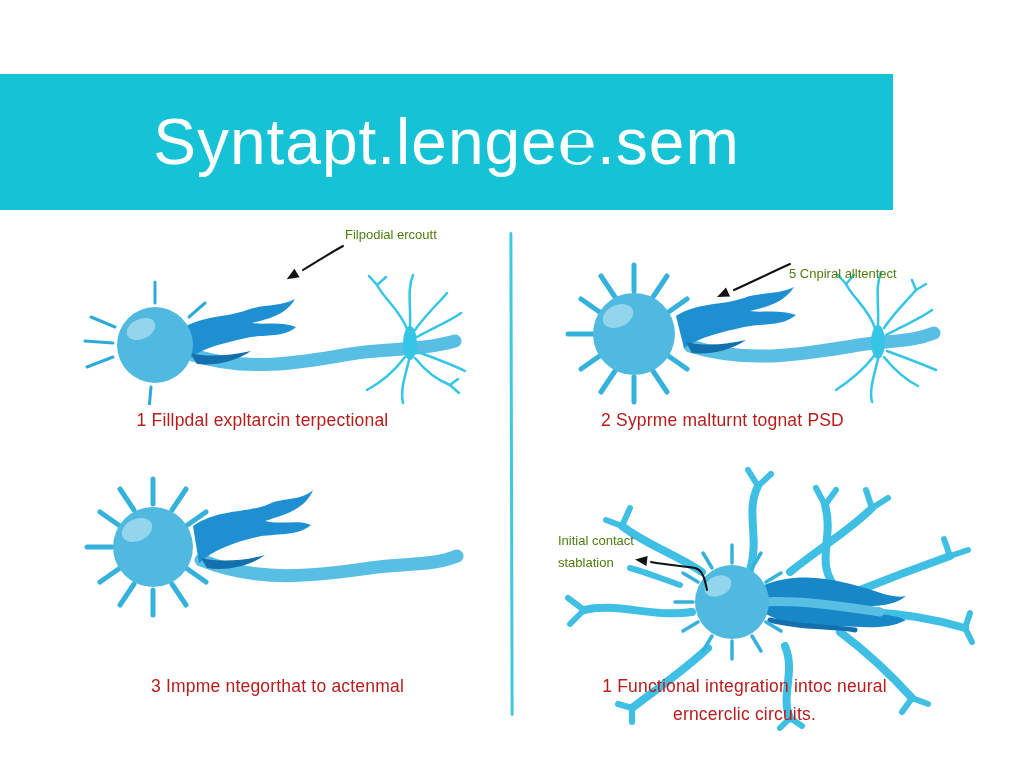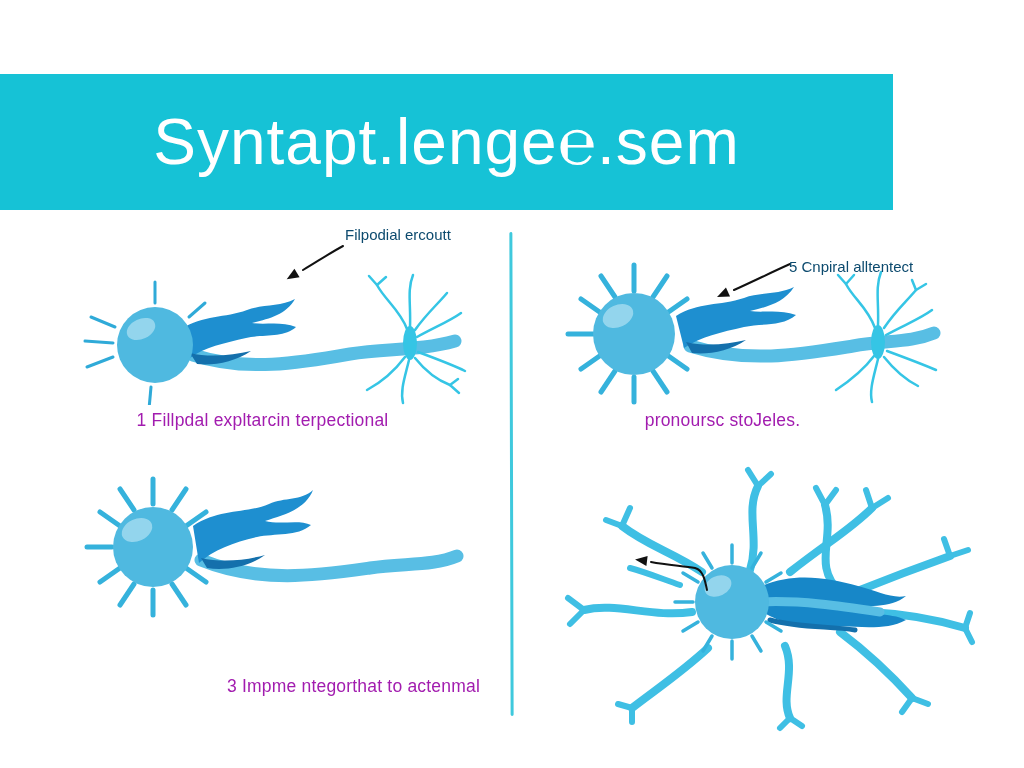--- a/index.html
+++ b/index.html
@@ -17,32 +17,32 @@
     color:#ffffff;font-size:64px;font-weight:500;letter-spacing:1px;white-space:nowrap;
   }
   
   .divider{
     position:absolute;left:510px;top:232px;width:3px;height:484px;
     background:var(--divider,#3FC9DD);border-radius:2px;transform:rotate(-0.15deg);
   }
   
   .caption{
     position:absolute;width:405px;text-align:center;
-    color:#a21caf;font-size:17.5px;line-height:28px;letter-spacing:.2px;
+    color:#b91c1c;font-size:17.5px;line-height:28px;letter-spacing:.2px;
   }
   .caption-tl{left:60px;top:406px;}
   .caption-tr{left:520px;top:406px;}
-  .caption-bl{left:75px;top:672px;text-align:right;}
+  .caption-bl{left:75px;top:672px;}
   .caption-br{left:542px;top:672px;}
   
   .annotation{
-    position:absolute;color:#0c4a6e;font-size:15px;line-height:22px;white-space:nowrap;
+    position:absolute;color:#4d7c0f;font-size:13px;line-height:22px;white-space:nowrap;
   }
   .ann-tl{left:345px;top:224px;}
-  .ann-tr{left:789px;top:256px;}
+  .ann-tr{left:789px;top:263px;}
   .ann-br{left:558px;top:530px;}
   
   .art{position:absolute;}
   .spike{stroke:#2FAAD8;stroke-width:3;stroke-linecap:round;}
   .spike-b{stroke:#35B2DC;stroke-width:5;stroke-linecap:round;}
   .spike-m{stroke:#35B2DC;stroke-width:3.5;stroke-linecap:round;}
   .soma{fill:var(--soma,#4FB9E0);}
   .soma-hl{fill:#A9DFF2;opacity:.75;}
   .dend{fill:var(--dendrite,#1E8FD0);}
   .dend-dk{fill:#1470AC;}
@@ -233,27 +233,35 @@
     <path class="arrow" d="M16,14 C32,17 48,18 60,20 C68,22 70,32 72,42"></path>
     <g transform="translate(12,13) rotate(187)">
         <polygon class="arrowhead" points="0,-5 12,0 0,5"></polygon>
       </g>
   </svg>
 
   <div class="annotation ann-tl">Filpodial ercoutt</div>
 
   <div class="annotation ann-tr">5 Cnpiral alltentect</div>
 
+  <div class="annotation ann-br">
+    <div>Initial contact</div>
+    <div>stablation</div>
+  </div>
 
   <div class="caption caption-tl">
     <div>1 Fillpdal expltarcin terpectional</div>
   </div>
 
   <div class="caption caption-tr">
-    <div>pronoursc stoJeles.</div>
+    <div>2 Syprme malturnt tognat PSD</div>
   </div>
 
   <div class="caption caption-bl">
     <div>3 Impme ntegorthat to actenmal</div>
   </div>
 
+  <div class="caption caption-br">
+    <div>1 Functional integration intoc neural</div>
+    <div>erncerclic circuits.</div>
+  </div>
 
 </div>
 
 </body></html>

